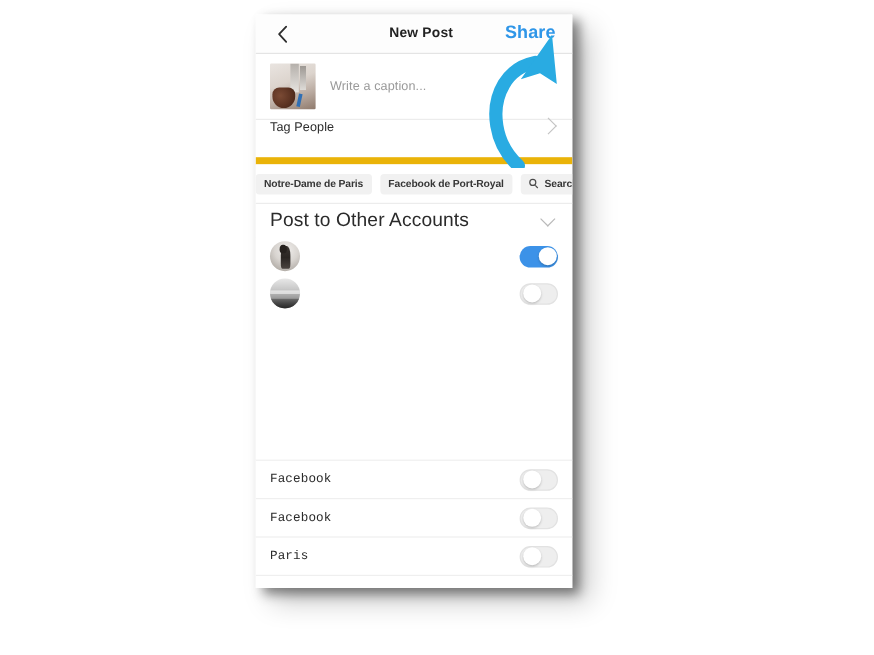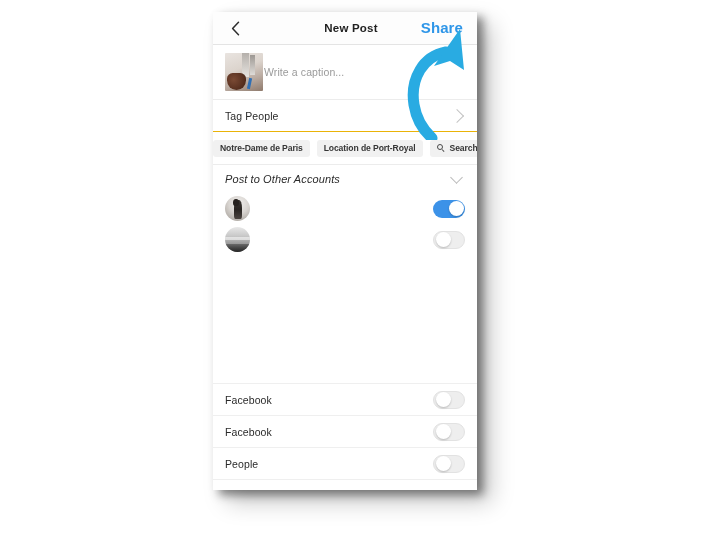--- a/index.html
+++ b/index.html
@@ -101,34 +101,34 @@
     position: absolute; left: 6%; bottom: 2%; width: 48%; height: 46%;
     background: radial-gradient(circle at 35% 40%, #7a4a34 0%, #5c3322 55%, #3d2116 100%);
     border-radius: 6px 6px 10px 10px;
   }
   #caption-thumb .t-blue {
     position: absolute; left: 60%; bottom: 4%; width: 7%; height: 30%;
     background: #2f6fb5;
     transform: rotate(12deg);
   }
   #caption-placeholder {
-    margin-left: 1px;
+    margin-left: 12px;
     font-size: 10.5px;
     color: #9a9a9a;
     letter-spacing: 0.1px;
   }
 
   
   .list-row {
     flex: 0 0 31px;
     display: flex;
-    align-items: center;
+    align-items: flex-start;
     justify-content: space-between;
     padding: 0 12px;
-    border-bottom: 1px solid #eab308;
+    border-bottom: 6px solid #eab308;
     background: #ffffff;
   }
   .list-row-label {
     font-size: 10.5px;
     color: #2b2b2b;
     letter-spacing: 0.1px;
   }
   .chev-right {
     width: 9px;
     height: 9px;
@@ -194,21 +194,21 @@
 
   
   #accounts-header {
     flex: 0 0 28px;
     display: flex;
     align-items: center;
     justify-content: space-between;
     padding: 0 12px;
     background: #ffffff;
   }
-  #accounts-header .list-row-label { font-size: 11px; font-style: italic; }
+  #accounts-header .list-row-label { font-size: 16px; }
   .chev-down {
     width: 8px;
     height: 8px;
     border-right: 1.3px solid #b9b9b9;
     border-bottom: 1.3px solid #b9b9b9;
     transform: rotate(45deg);
     margin-right: 4px;
     margin-bottom: 3px;
   }
 
@@ -299,20 +299,21 @@
 
   
   .social-row {
     flex: 0 0 31px;
     display: flex;
     align-items: center;
     justify-content: space-between;
     padding: 0 12px;
     background: #ffffff;
     border-top: 1px solid #efefef;
+    font-family: Liberation Mono, monospace;
   }
   .social-label {
     font-size: 10.5px;
     color: #2b2b2b;
     letter-spacing: 0.1px;
   }
   #social-bottom-pad {
     flex: 0 0 10px;
     background: #ffffff;
     border-top: 1px solid #efefef;
@@ -357,21 +358,21 @@
     <span class="list-row-label">Tag People</span>
     <span class="chev-right"></span>
   </div>
 
 
   <div id="location-chips">
     <div class="chip partial">
       <span>Notre-Dame de Paris</span>
     </div>
     <div class="chip">
-      <span>Location de Port-Royal</span>
+      <span>Facebook de Port-Royal</span>
     </div>
     <div class="chip search-chip">
       <span class="search-glass">
         <span class="ring"></span>
         <span class="handle"></span>
       </span>
       <span>Search</span>
     </div>
   </div>
 
@@ -410,21 +411,21 @@
   </div>
 
   <div class="social-row">
     <span class="social-label">Facebook</span>
     <span class="toggle off">
       <span class="knob"></span>
     </span>
   </div>
 
   <div class="social-row">
-    <span class="social-label">People</span>
+    <span class="social-label">Paris</span>
     <span class="toggle off">
       <span class="knob"></span>
     </span>
   </div>
 
   <div id="social-bottom-pad"></div>
 
 </div>
 
 <svg id="annotation-arrow" viewBox="0 0 92 112">

